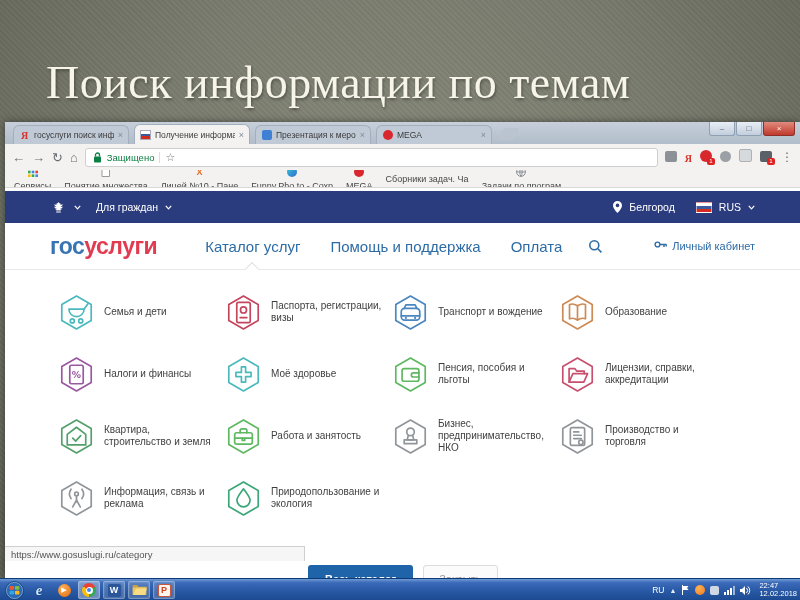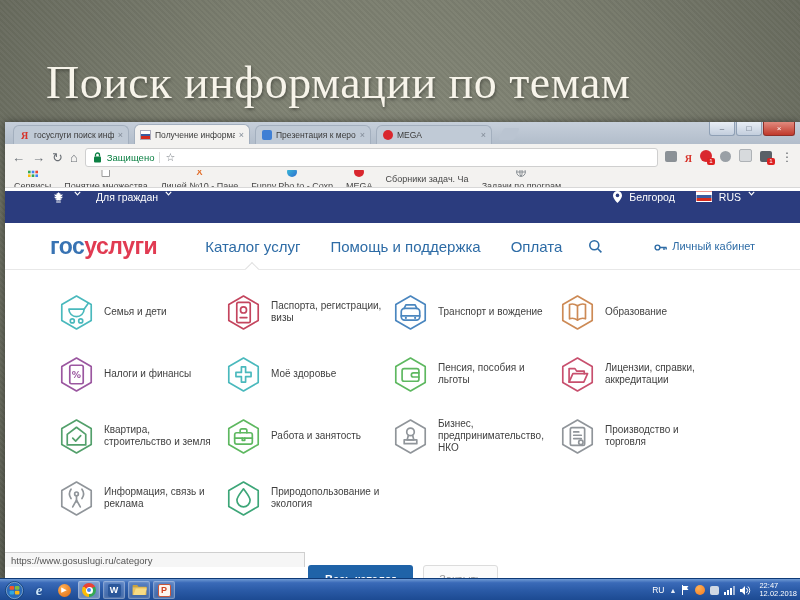--- a/index.html
+++ b/index.html
@@ -42,46 +42,46 @@
   .extwrap{position:relative;display:inline-flex;}
   .badge{position:absolute;right:-3px;bottom:-3px;background:#d22;color:#fff;font-size:6px;
     min-width:6px;height:7px;line-height:7px;text-align:center;border-radius:2px;padding:0 1px;}
   .menu3{font-size:12px;color:#5f6368;margin-left:2px;}
   .bookmarksbar{height:17px;background:#f3f2f0;border-bottom:1px solid #d8d8d8;
     display:flex;align-items:center;gap:13px;padding:0 9px;font-size:9px;color:#474747;overflow:hidden;}
   .bm{display:inline-flex;align-items:center;gap:4px;white-space:nowrap;flex-direction:column;}
 
   
   .page{position:absolute;left:0;top:66px;width:795px;height:390px;background:#fff;overflow:hidden;}
-  .gos-topbar{margin-top:3px;height:32px;background:#2b3c7e;display:flex;
+  .gos-topbar{margin-top:3px;height:32px;background:#2b3c7e;display:flex;align-items:center;
     padding:0 45px;color:#fff;font-size:10.5px;gap:7px;}
   .tb-spacer{flex:1;}
   .gos-flag{width:14px;height:9px;border:1px solid rgba(255,255,255,.5);display:inline-block;
     background:linear-gradient(#fff 33%, #3a5ba0 33% 66%, #d52b1e 66%);}
   .gos-header{position:relative;height:46px;background:#fff;display:flex;align-items:center;
     padding:0 45px;border-bottom:1px solid #e8e8e8;}
   .logo{font-size:23px;font-weight:bold;letter-spacing:-0.5px;}
   .lb{color:#3873b3;} .lr{color:#e13b52;}
   #sitenav{display:flex;gap:30px;margin-left:48px;font-size:15px;color:#2e6ca6;}
   .navitem{white-space:nowrap;}
   .hdr-search{margin-left:26px;display:inline-flex;}
-  .account{margin-left:auto;display:inline-flex;align-items:flex-end;gap:5px;font-size:11px;color:#2e6ca6;white-space:nowrap;}
+  .account{margin-left:auto;display:inline-flex;align-items:flex-start;gap:5px;font-size:11px;color:#2e6ca6;white-space:nowrap;}
   .notch{position:absolute;left:242px;top:41px;width:9px;height:9px;background:#fff;
     border-left:1px solid #e0e0e0;border-top:1px solid #e0e0e0;transform:rotate(45deg);z-index:2;}
   .catalog{position:relative;background:#fff;height:309px;}
   #grid{margin:20px 0 0 53px;display:grid;grid-template-columns:repeat(4,167px);row-gap:18px;}
   .cat{display:flex;align-items:center;gap:9px;height:44px;cursor:pointer;}
   .cat svg{flex:0 0 auto;}
   .catlabel{font-size:10px;line-height:12px;color:#3f3f3f;max-width:114px;}
   .actions{position:absolute;left:303px;top:275px;display:flex;gap:10px;}
   .btn-primary{background:#1f63a8;color:#fff;font-size:11px;font-weight:bold;border:none;
     padding:0 17px;height:28px;border-radius:3px;font-family:inherit;}
   .btn-secondary{background:#fbfbfb;color:#9a9a9a;font-size:11px;border:1px solid #dcdcdc;
     padding:0 15px;height:28px;border-radius:3px;font-family:inherit;}
-  .status-tip{position:absolute;left:0;bottom:11px;height:15px;line-height:15px;width:300px;
+  .status-tip{position:absolute;left:0;bottom:17px;height:15px;line-height:15px;width:300px;
     background:#f6f6f6;border:1px solid #cfcfcf;border-left:none;border-bottom:none;
     font-size:9.5px;color:#555;padding:0 6px;z-index:3;box-sizing:border-box;}
 
   
   #taskbar{position:absolute;left:0;top:578px;width:800px;height:22px;
     background:linear-gradient(#6f9ad4 0%, #3a6ab8 18%, #2a5aa6 55%, #1c4a92 100%);
     border-top:1px solid #0e3a77;box-sizing:border-box;z-index:5;}
   #tbapps{position:absolute;left:3px;top:0;height:22px;display:flex;align-items:center;gap:3px;}
   .tbapp{display:flex;align-items:center;justify-content:center;width:22px;height:18px;border-radius:2px;}
   .tbapp.running{background:rgba(255,255,255,.14);border:1px solid rgba(255,255,255,.3);

